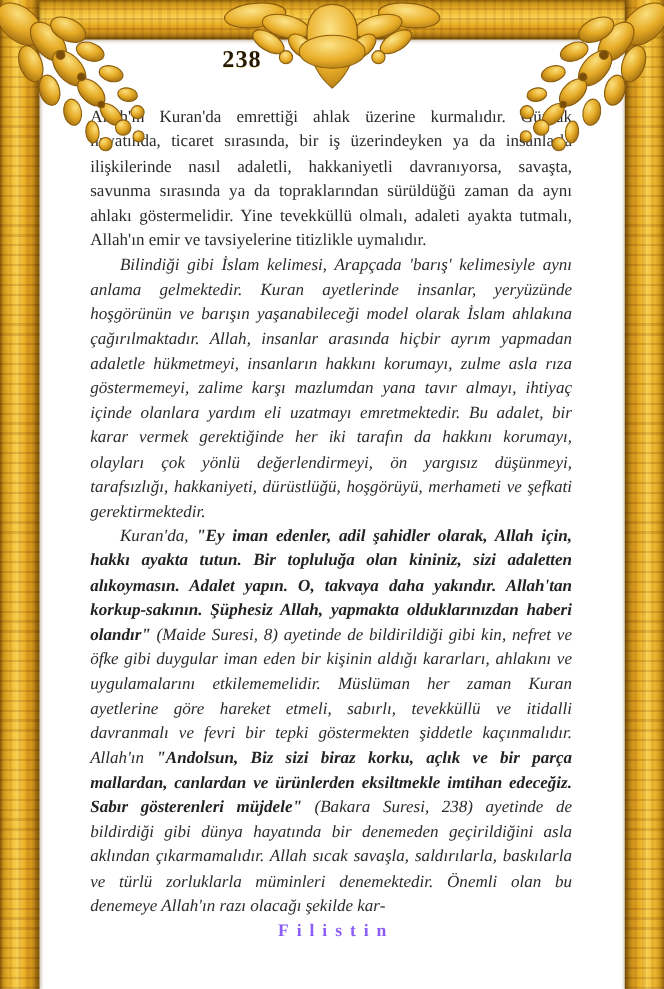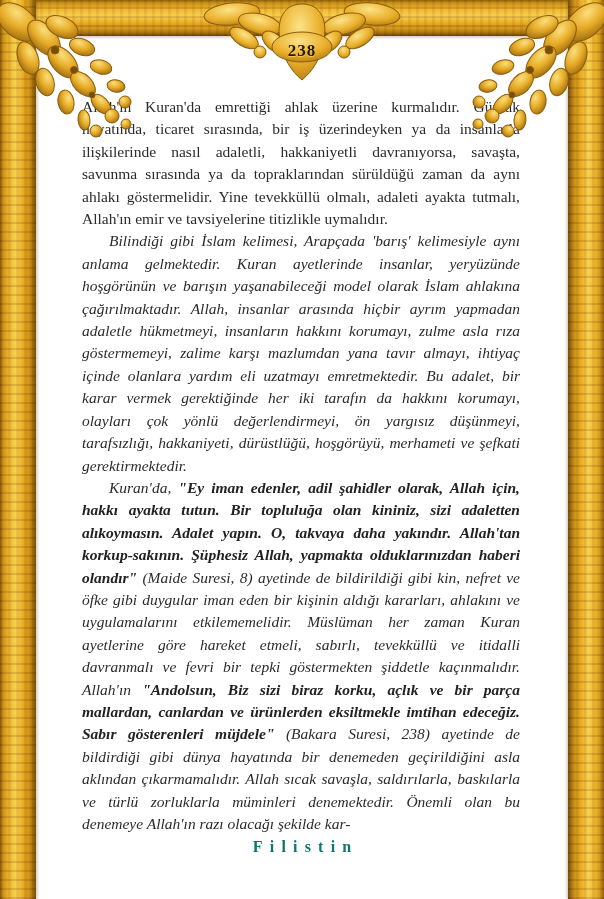--- a/index.html
+++ b/index.html
@@ -51,22 +51,22 @@
   
   .corner-ornament { position: absolute; width: 148px; height: 148px; z-index: 3; }
   .corner-tl { top: 0; left: 0; }
   .corner-tr { top: 0; right: 0; transform: scaleX(-1); }
   .crest {
     position: absolute; top: 0; left: 202px;
     width: 200px; height: 84px; z-index: 4;
   }
   .page-number {
     position: absolute; top: 41px; left: 202px; width: 200px;
-    text-align: center; z-index: 5;
-    font-size: 17px; font-weight: bold; letter-spacing: 1px;
+    z-index: 5;
+    font-size: 22px; font-weight: bold; letter-spacing: 1px;
     color: #241806;
     text-shadow: 0 1px 0 rgba(255,230,150,0.55);
   }
 
   
   .content {
     position: absolute; left: 82px; top: 96px; width: 438px; z-index: 1;
     color: #2b2b2b;
     font-size: 15.5px; line-height: 22.4px;
     text-align: justify;
@@ -74,21 +74,21 @@
   .content p { margin: 0; }
   .content p.indent { text-indent: 27px; font-style: italic; }
   .content b { font-weight: bold; color: #222222; }
 
   
   .footer {
     position: absolute; left: 0; top: 838px; width: 100%;
     text-align: center; z-index: 1;
     font-size: 16px; font-weight: bold;
     letter-spacing: 0.45em; text-indent: 0.45em;
-    color: #0f766e;
+    color: #8b5cf6;
   }
 </style>
 </head>
 <body>
 
 <div class="page">
 
   <div class="gold-bar frame-top">
     <div class="bar-texture"></div>
   </div>

